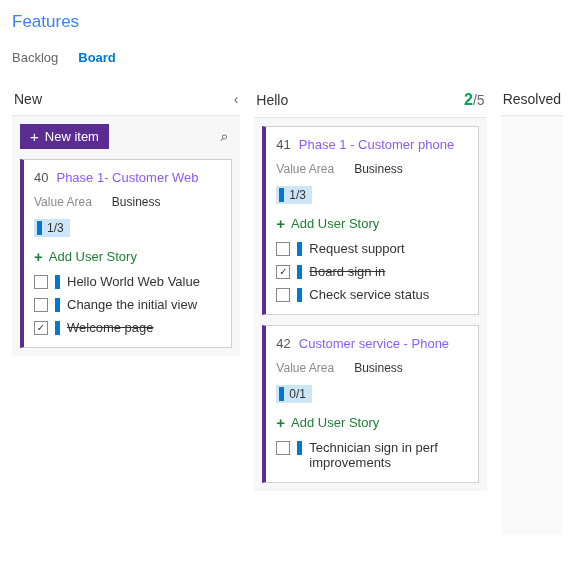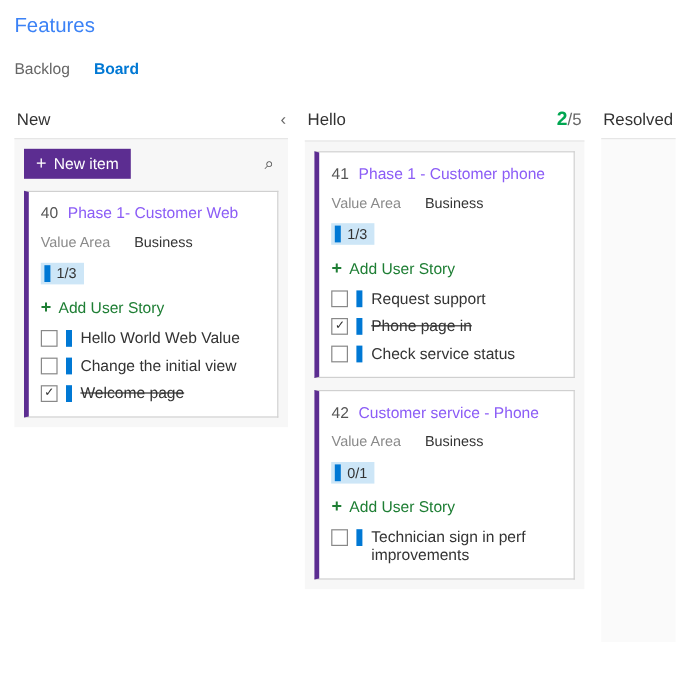--- a/index.html
+++ b/index.html
@@ -146,21 +146,21 @@
           </div>
           <div class="story-list">
             <div class="story">
               <span class="checkbox"></span>
               <span class="story-bar"></span>
               <span class="story-label">Request support</span>
             </div>
             <div class="story done">
               <span class="checkbox checked"></span>
               <span class="story-bar"></span>
-              <span class="story-label">Phone page in</span>
+              <span class="story-label">Board sign in</span>
             </div>
             <div class="story">
               <span class="checkbox"></span>
               <span class="story-bar"></span>
               <span class="story-label">Check service status</span>
             </div>
           </div>
         </div>
 
         <div class="card">

